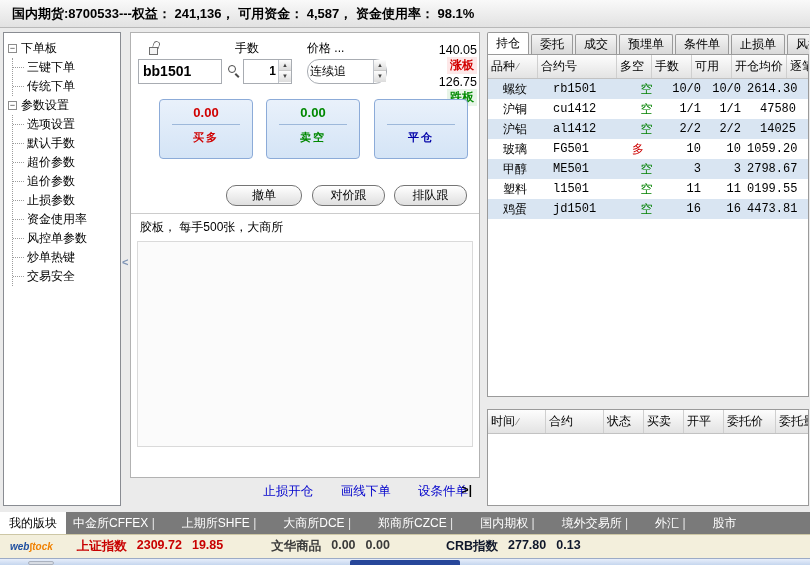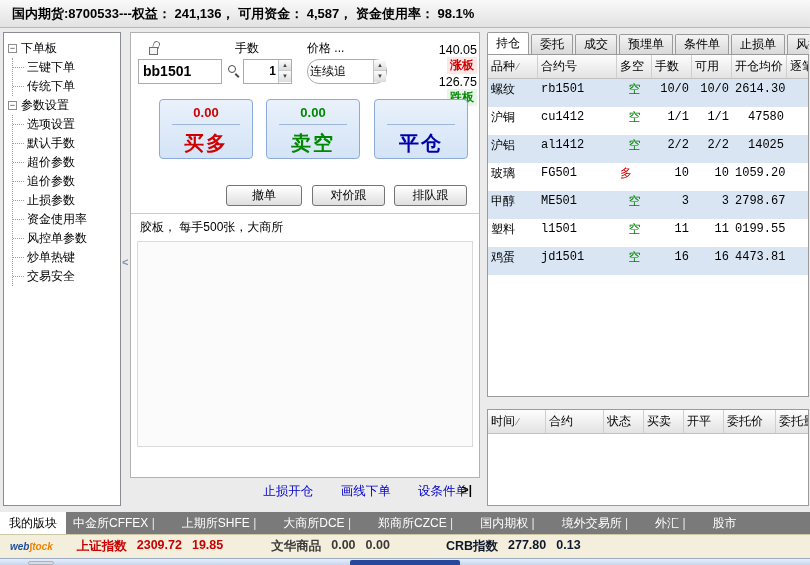--- a/index.html
+++ b/index.html
@@ -57,25 +57,25 @@
   .limit-num { font-size:12.5px; }
   .limit-tag { display:inline-block; margin-left:4px; padding:0 3px; font-weight:bold; }
   .tag-up { color:#d20000; background:#fde8e8; }
   .tag-down { color:#008a00; background:#e8f5e8; }
 
   .big-btn { position:absolute; top:66px; width:94px; height:60px; cursor:pointer;
     background:linear-gradient(#e9f1fb,#d4e4f6); border:1px solid #8cabd8; border-radius:4px; text-align:center; }
   .bb-buy { left:28px; } .bb-sell { left:135px; } .bb-close { left:243px; }
   .bb-val { height:24px; line-height:26px; font-weight:bold; font-size:13px; }
   .bb-line { border-top:1px solid #9db8da; margin:0 12px; }
-  .bb-label { margin-top:5px; font-size:20px; font-weight:bold; letter-spacing:2px;font-family:Liberation Serif, serif; }
+  .bb-label { margin-top:5px; font-size:11px; font-weight:bold; letter-spacing:2px;font-family:Liberation Serif, serif; }
   .red-t { color:#d00000; } .green-t { color:#008800; } .blue-t { color:#0000a8; }
 
   .mini-btn { position:absolute; top:152px; height:21px; cursor:pointer;
-    background:linear-gradient(#ffffff,#dfdfdf); border:1px solid #757575; border-radius:3px;
+    background:linear-gradient(#ffffff,#dfdfdf); border:1px solid #757575; border-radius:10px;
     text-align:center; line-height:19px; font-size:12px; }
   .mb-1 { left:95px; width:76px; } .mb-2 { left:181px; width:73px; } .mb-3 { left:263px; width:73px; }
 
   .panel-divider { position:absolute; left:0; top:180px; width:100%; border-top:1px solid #cccccc; }
   .info-text { position:absolute; left:9px; top:186px; font-size:12px; }
   .empty-box { position:absolute; left:6px; top:208px; width:336px; height:206px;
     background:#fbfbfb; border:1px solid #dadada; }
 
   .links-row { position:absolute; left:130px; top:452px; width:352px; height:24px; line-height:22px;text-align:right; }
   .order-link { color:#0000cc; margin-left:10px; font-size:12.5px; cursor:pointer; display:inline-block; margin-right:14px; }
@@ -87,21 +87,21 @@
   .tabs { display:flex; align-items:flex-end; height:22px; overflow:hidden; }
   .tab { height:20px; line-height:19px; padding:0 8px; margin-right:2px; white-space:nowrap; cursor:pointer;
     background:linear-gradient(#f4f4f4,#d9d9d9); border:1px solid #9a9a9a; border-bottom:none; border-radius:2px 2px 0 0; }
   .tab.active { height:22px; line-height:21px; background:#fff; position:relative; z-index:2; }
   .table-box { position:absolute; left:0; top:22px; right:0; bottom:0; background:#fff; border:1px solid #9a9a9a; overflow:hidden; }
   .thead { display:flex; height:24px; background:linear-gradient(#fdfdfd,#e3e3e3); border-bottom:1px solid #c2c2c2; }
   .th { line-height:23px; padding:0 3px; border-right:1px solid #cfcfcf; overflow:hidden; white-space:nowrap; flex:none; cursor:pointer; }
   .sort-mark { color:#777; font-size:10px; margin-left:2px; }
   
   .c0{width:50px;} .c1{width:79px;} .c2{width:35px;} .c3{width:40px;} .c4{width:40px;} .c5{width:55px;} .c6{flex:1; border-right:none;}
-  .trow { display:flex; height:28px; line-height:20px; cursor:default; }
+  .trow { display:flex; height:20px; line-height:20px; cursor:default;padding-left:12px; }
   .trow:nth-child(even) { background:#d9e5f2; }
   .td { flex:none; overflow:hidden; white-space:nowrap; padding:0 3px; }
   .td.num { text-align:right; font-family:"Liberation Mono","DejaVu Sans Mono",monospace; font-size:12px; }
   .td.mono { font-family:"Liberation Mono","DejaVu Sans Mono",monospace; font-size:12px; }
   .side-col { text-align:center; }
   .short { color:#008000; } .long { color:#cc0000; display:block; text-align:left; }
 
   .right-bottom { position:absolute; left:487px; top:381px; width:322px; height:97px;
     background:#fff; border:1px solid #9a9a9a; }
   .o0{width:58px;} .o1{width:58px;} .o2{width:40px;} .o3{width:40px;} .o4{width:40px;} .o5{width:52px;} .o6{flex:1; border-right:none;}

